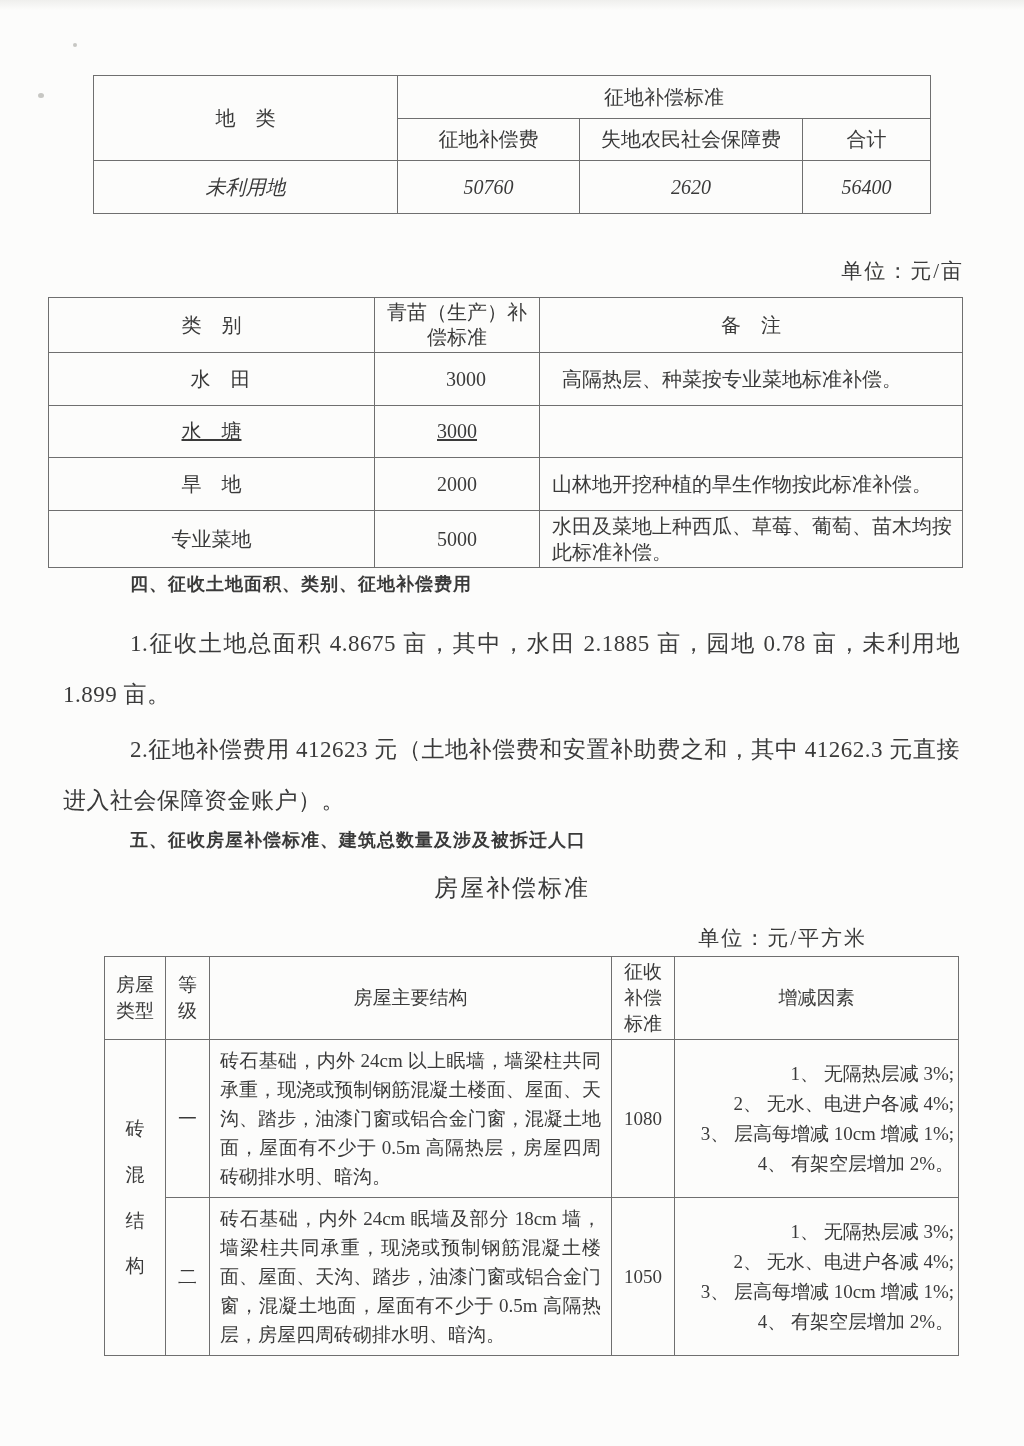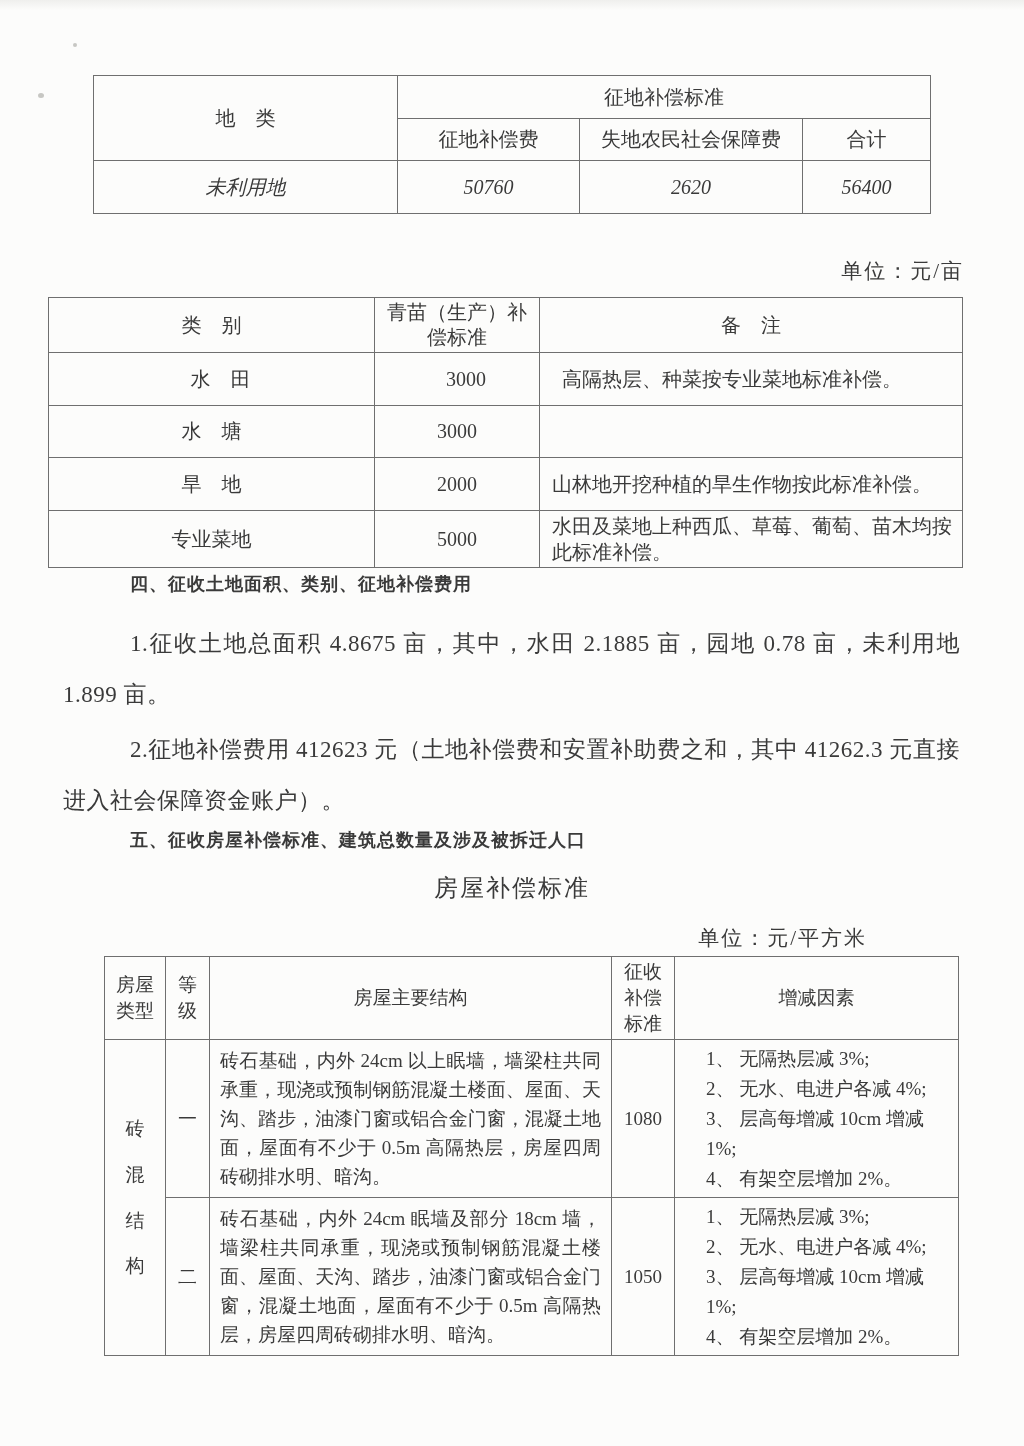--- a/index.html
+++ b/index.html
@@ -33,42 +33,42 @@
 
   
   .unit1 { position: absolute; top: 257px; right: 60px; font-size: 21px; letter-spacing: 2px; text-align: right; }
   .unit2 { position: absolute; top: 924px; right: 157px; font-size: 21px; letter-spacing: 2px; }
 
   
   .t2 { position: absolute; top: 297px; left: 48px; width: 914px; }
   .t2 .r-h td { height: 50px; line-height: 25px; }
   .t2 td.remark { text-align: left; padding-left: 12px; padding-right: 10px; line-height: 26px; }
   .t2 .r1 td { height: 53px; padding-left: 22px; }
-  .t2 .r2 td { height: 52px; }
+  .t2 .r2 td { height: 52px; text-decoration: underline; }
   .t2 .r3 td { height: 53px; }
   .t2 .r4 td { height: 57px; }
 
   
   .h4, .h5 { position: absolute; left: 130px; font-size: 18px; font-weight: bold; letter-spacing: 1px; }
   .h4 { top: 572px; }
   .h5 { top: 828px; }
   .para { position: absolute; left: 63px; width: 897px; font-size: 23px; line-height: 51px;
           text-indent: 67px; text-align: justify; letter-spacing: .5px; }
   .p1 { top: 618px; }
   .p2 { top: 724px; }
   .subtitle { position: absolute; top: 872px; left: 0; width: 100%; text-align: center;
               font-size: 24px; letter-spacing: 2px; }
 
   
   .t3 { position: absolute; top: 956px; left: 104px; width: 854px; }
   .t3 .r-h td { height: 82px; line-height: 26px; }
   .t3 .row1 td { height: 150px; }
   .t3 .row2 td { height: 145px; }
   .t3 td.structure { text-align: justify; padding: 6px 10px; line-height: 29px; font-size: 19px; }
-  .t3 td.factors { text-align: left; padding-left: 31px; line-height: 30px; font-size: 19px; }
+  .t3 td.factors { text-align: right; padding-left: 4px; line-height: 30px; font-size: 19px; }
   .t3 td { font-size: 19px; }
   .stack2 { width: 2.2em; margin: 0 auto; }      
   .stack1 { width: 1.15em; margin: 0 auto; line-height: 2.4; } 
 </style>
 </head>
 <body>
 
 <div class="page">
 
   <div class="speck" style="top:43px;left:73px;width:4px;height:4px;"></div>

